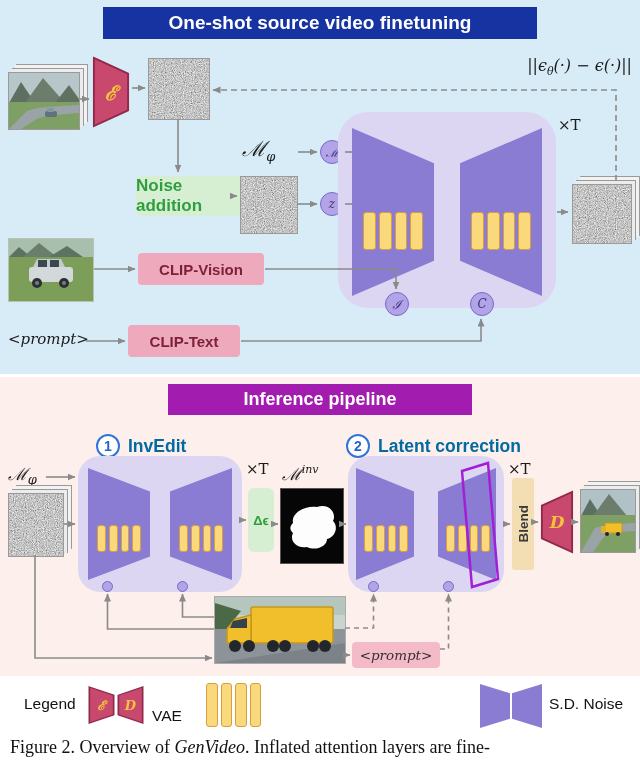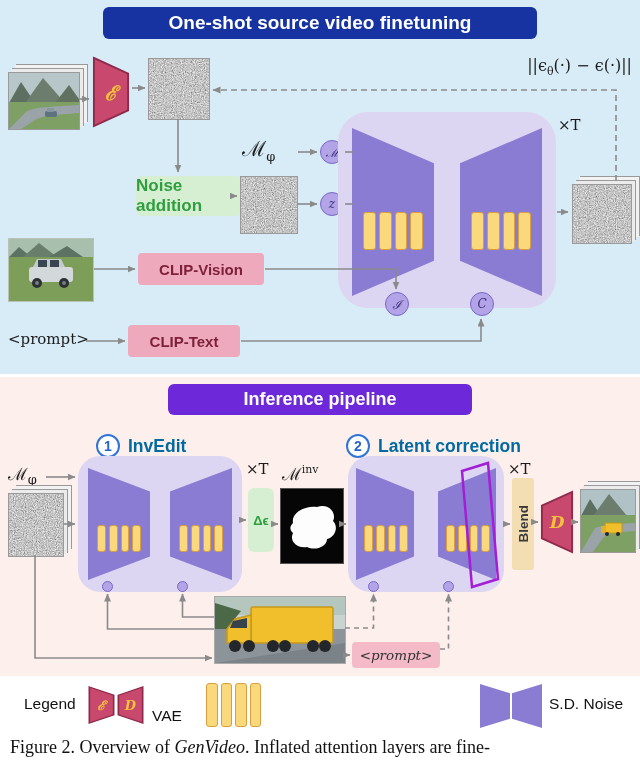--- a/index.html
+++ b/index.html
@@ -1,24 +1,24 @@
 <!DOCTYPE html>
 <html><head>
 <meta charset="utf-8">
 <style>
   html,body{margin:0;padding:0;background:#fff;}
   .fig{position:relative;width:640px;height:761px;background:#fff;font-family:"Liberation Sans",sans-serif;overflow:hidden;}
   .panel{position:absolute;left:0;width:640px;}
   .panel-top{top:0;height:374px;background:#d8ecf7;}
   .panel-mid{top:377px;height:299px;background:#fdf0ec;}
   .legendrow{position:absolute;top:676px;left:0;width:640px;height:60px;background:#fff;}
-  .hdr{position:absolute;display:flex;align-items:center;justify-content:center;color:#fff;font-weight:bold;border-radius:6px;}
+  .hdr{position:absolute;display:flex;align-items:center;justify-content:center;color:#fff;font-weight:bold;border-radius:0;}
   .hdr-blue{left:103px;top:7px;width:434px;height:32px;background:#1733a1;font-size:19px;}
-  .hdr-red{left:168px;top:7px;width:304px;height:31px;background:#6d28d9;font-size:18px;}
-  .mathfont{font-family:"DejaVu Serif",serif;}
+  .hdr-red{left:168px;top:7px;width:304px;height:31px;background:#a21caf;font-size:18px;}
+  .mathfont{font-family:"DejaVu Serif",serif;font-style:italic;}
   .loss{position:absolute;left:420px;top:56px;width:212px;text-align:right;font-size:16px;color:#1b1b1b;}
   .loss sub{font-size:11px;}
   .mlabel{position:absolute;color:#1b1b1b;}
   .mlabel sub{font-size:13px;}
   .mlabel sup{font-size:11px;}
   .frame{position:absolute;border:1px solid #9a9a9a;background:#fff;}
   .stack{position:absolute;border:1px solid #9a9a9a;background:#fff;
          box-shadow:3px -3px 0 0 #ececec,4px -4px 0 0 #9a9a9a,7px -7px 0 0 #f2f2f2,8px -8px 0 0 #9a9a9a;}
   .clip{position:absolute;inset:0;overflow:hidden;}
   .clip svg{position:absolute;inset:0;width:100%;height:100%;}

